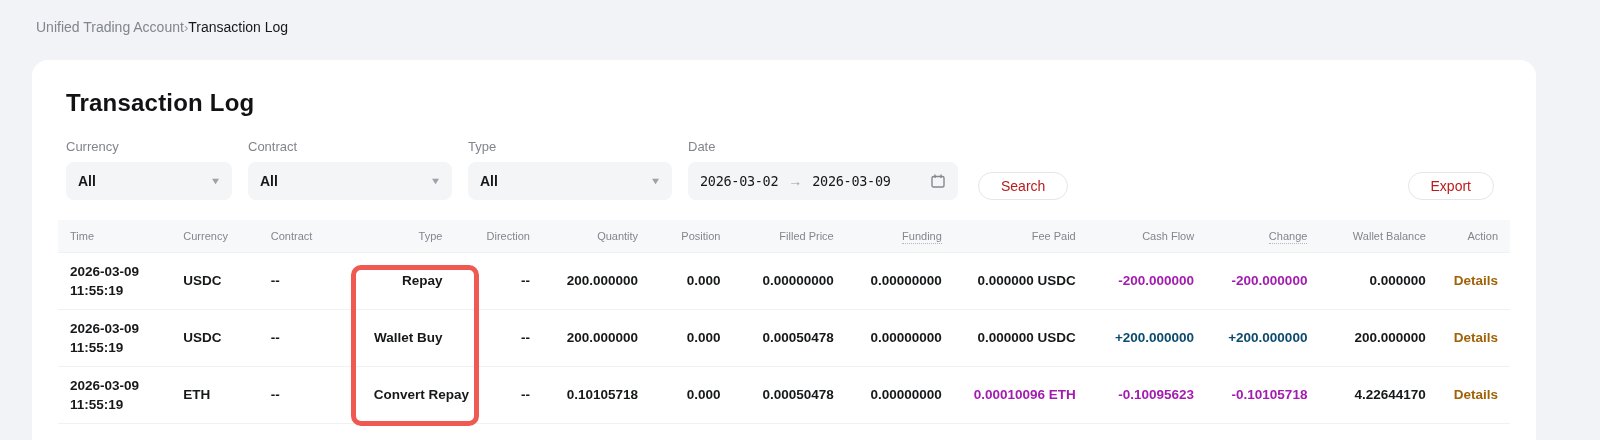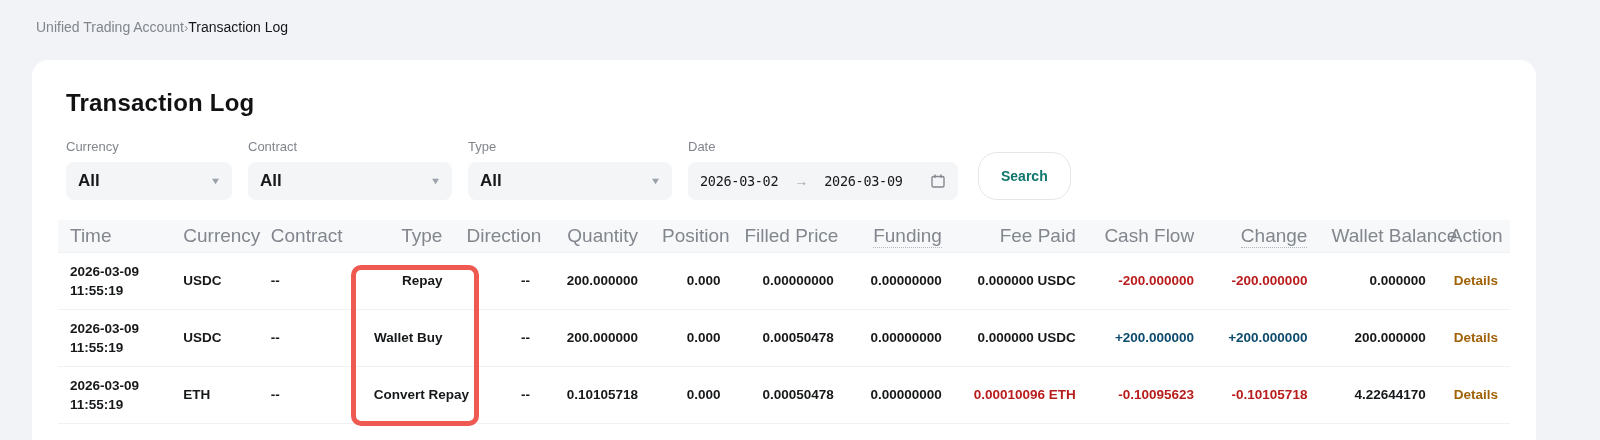--- a/index.html
+++ b/index.html
@@ -29,51 +29,51 @@
   .fgroup { display:flex; flex-direction:column; margin-right:16px; }
   .flabel { font-size:13px; color:#81858c; margin-bottom:8px; }
   .control {
     height:38px; background:#f3f5f7; border-radius:8px;
     display:flex; align-items:center; padding:0 12px; cursor:pointer;
   }
   .select { justify-content:space-between; }
   .sel-currency { width:166px; }
   .sel-contract { width:204px; }
   .sel-type { width:204px; }
-  .sel-value { font-size:17px; font-weight:600; color:#16181a; }
+  .sel-value { font-size:14px; font-weight:600; color:#16181a; }
   .caret { font-size:9px; color:#9ca3ab; transform:scaleX(1.3); }
-  .daterange { width:270px; gap:16px; }
+  .daterange { width:270px; gap:10px; }
   .date-val { font-family:"DejaVu Sans Mono", monospace; font-size:13.5px; font-weight:500; color:#16181a; letter-spacing:-0.3px; }
   .date-arrow { color:#9ca0a6; font-size:14px; }
   .cal-icon { display:flex; margin-left:auto; }
   .pill-btn {
-    height:48px; padding:0 22px; background:#fff; border:1px solid #e4e6e9;
-    border-radius:19px; font-size:14px; font-weight:700; color:#0f766e;
+    height:28px; padding:0 22px; background:#fff; border:1px solid #e4e6e9;
+    border-radius:19px; font-size:14px; font-weight:400; color:#b91c1c;
     display:flex; align-items:center; cursor:pointer; font-family:inherit;
   }
   .search-btn { margin-left:4px; }
   .export-btn { margin-left:auto; margin-right:8px; }
 
   
   .table-wrap { margin-top:20px; }
   table { width:100%; border-collapse:collapse; table-layout:fixed; }
   th {
-    background:#f7f8fa; height:32px; font-size:19px; font-weight:400;
+    background:#f7f8fa; height:32px; font-size:11px; font-weight:400;
     color:#82868d; white-space:nowrap; padding:0 12px;
   }
   th.l, td.l { text-align:left; }
   th.r, td.r { text-align:right; }
   .u-dotted { border-bottom:1px dotted #b4b8bd; padding-bottom:1px; cursor:help; }
   td {
     height:57px; font-size:13.5px; font-weight:600; color:#16181a;
     padding:0 12px; border-bottom:1px solid #f0f1f3; white-space:nowrap;
   }
   tr.data-row:first-child td { border-top:1px solid #f0f1f3; }
   .time-cell div { line-height:19px; }
-  [data-color="red"] { color:#b91c1c; }
+  [data-color="red"] { color:#a21caf; }
   [data-color="green"] { color:#0c4a6e; }
   [data-color="default"] { color:#16181a; }
   .details-link { color:#a16207; cursor:pointer; }
 
   
   .annotation-box {
     position:absolute; left:351px; top:265px; width:128px; height:161px;
     border:5px solid #ee5a52; border-radius:10px; pointer-events:none; z-index:5;
   }
 </style>
@@ -121,20 +121,21 @@
           <span class="cal-icon">
             <svg width="16" height="16" viewBox="0 0 16 16" fill="none">
               <rect x="2" y="3.5" width="12" height="10.5" rx="1.5" stroke="#85898f" stroke-width="1.4"></rect>
               <line x1="5" y1="1.5" x2="5" y2="5" stroke="#85898f" stroke-width="1.4"></line>
               <line x1="11" y1="1.5" x2="11" y2="5" stroke="#85898f" stroke-width="1.4"></line>
             </svg>
           </span>
         </div>
       </div>
       <button class="pill-btn search-btn">Search</button>
+      <button class="pill-btn export-btn">Export</button>
     </div>
   </div>
 
   <div class="table-wrap">
     <table>
       <colgroup>
         <col style="width:110px">
           <col style="width:85px">
           <col style="width:100px">
         <col style="width:90px">

